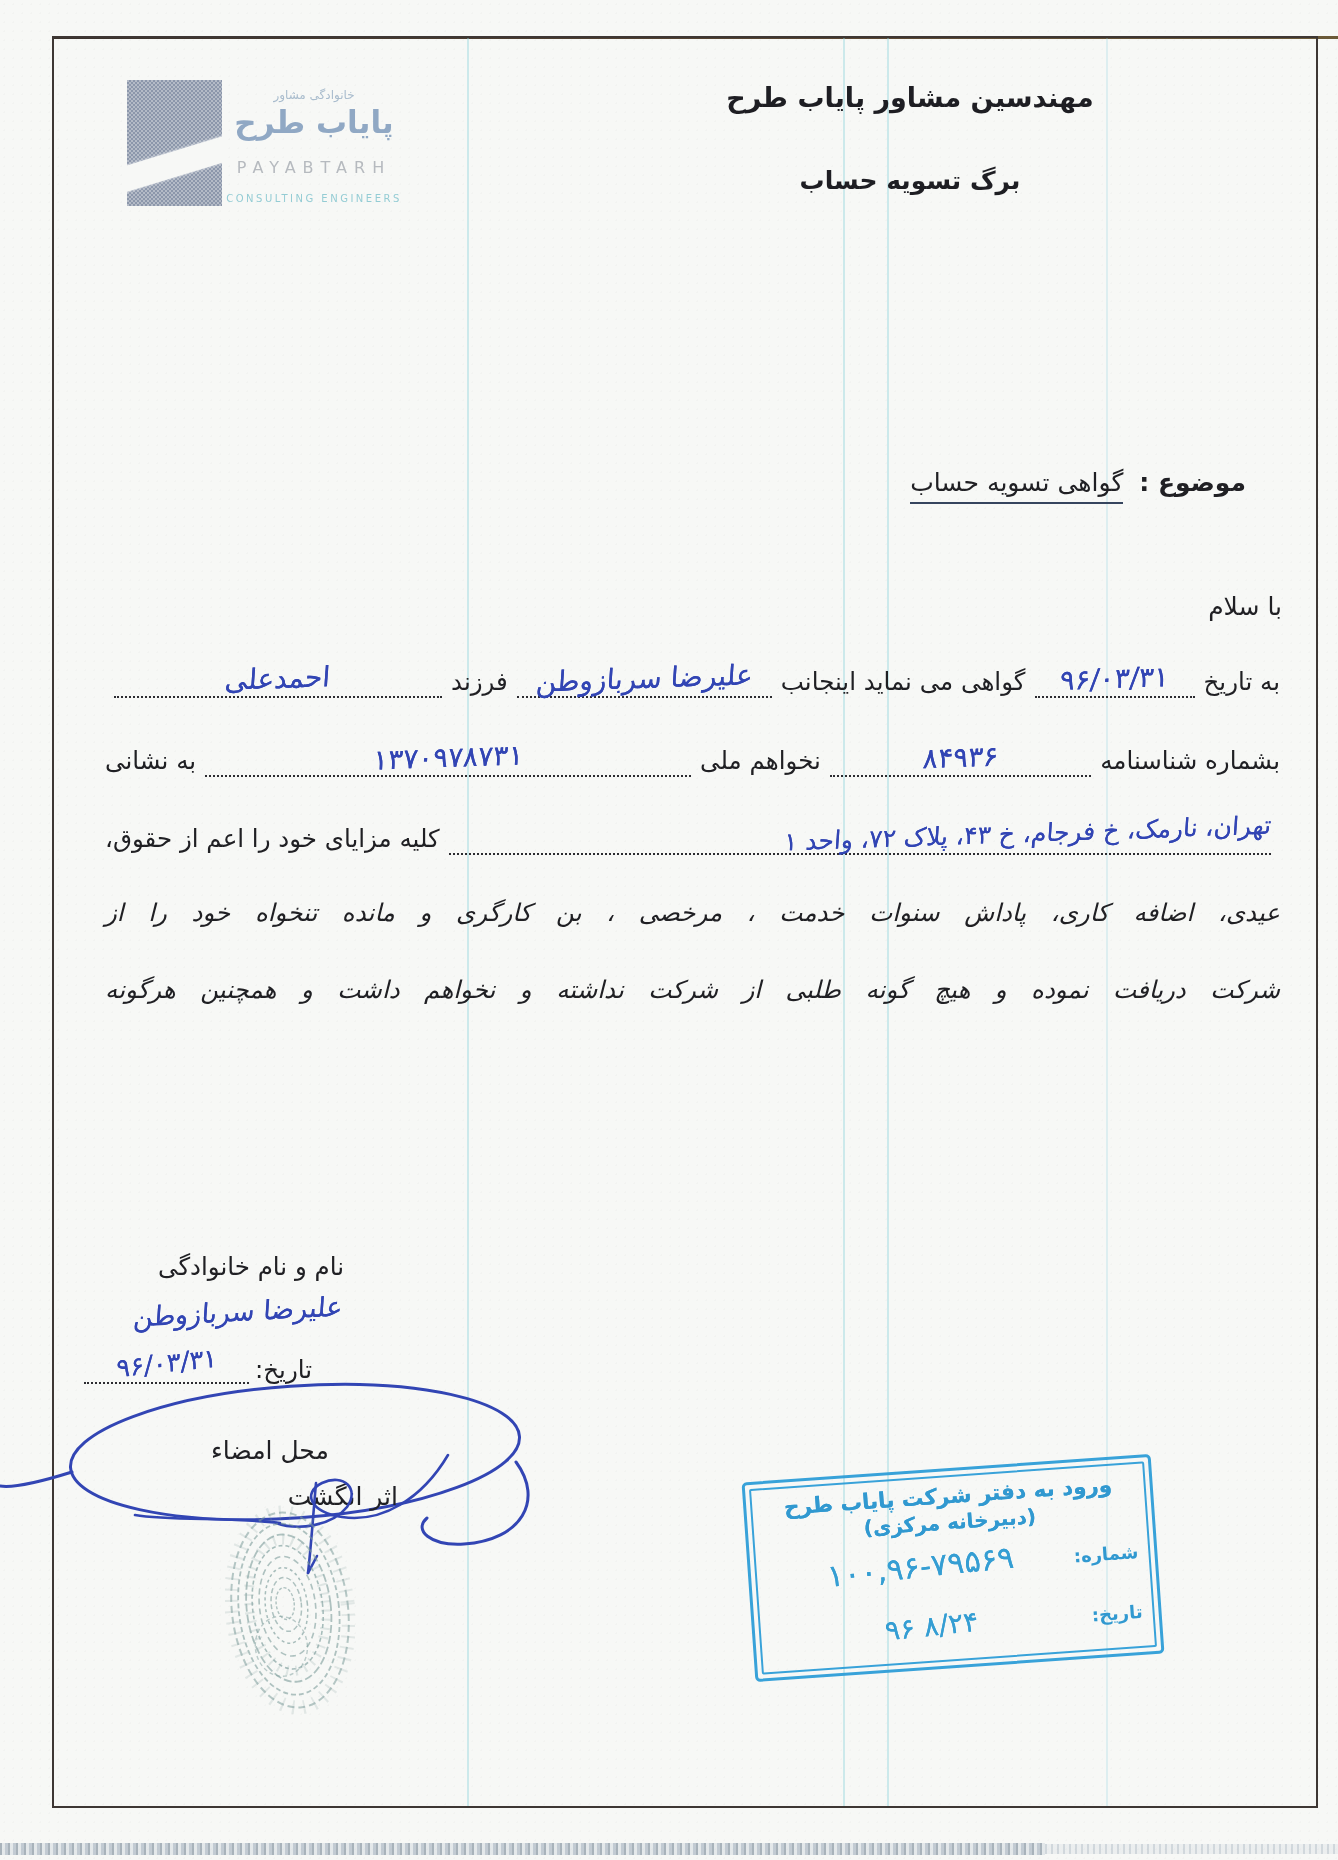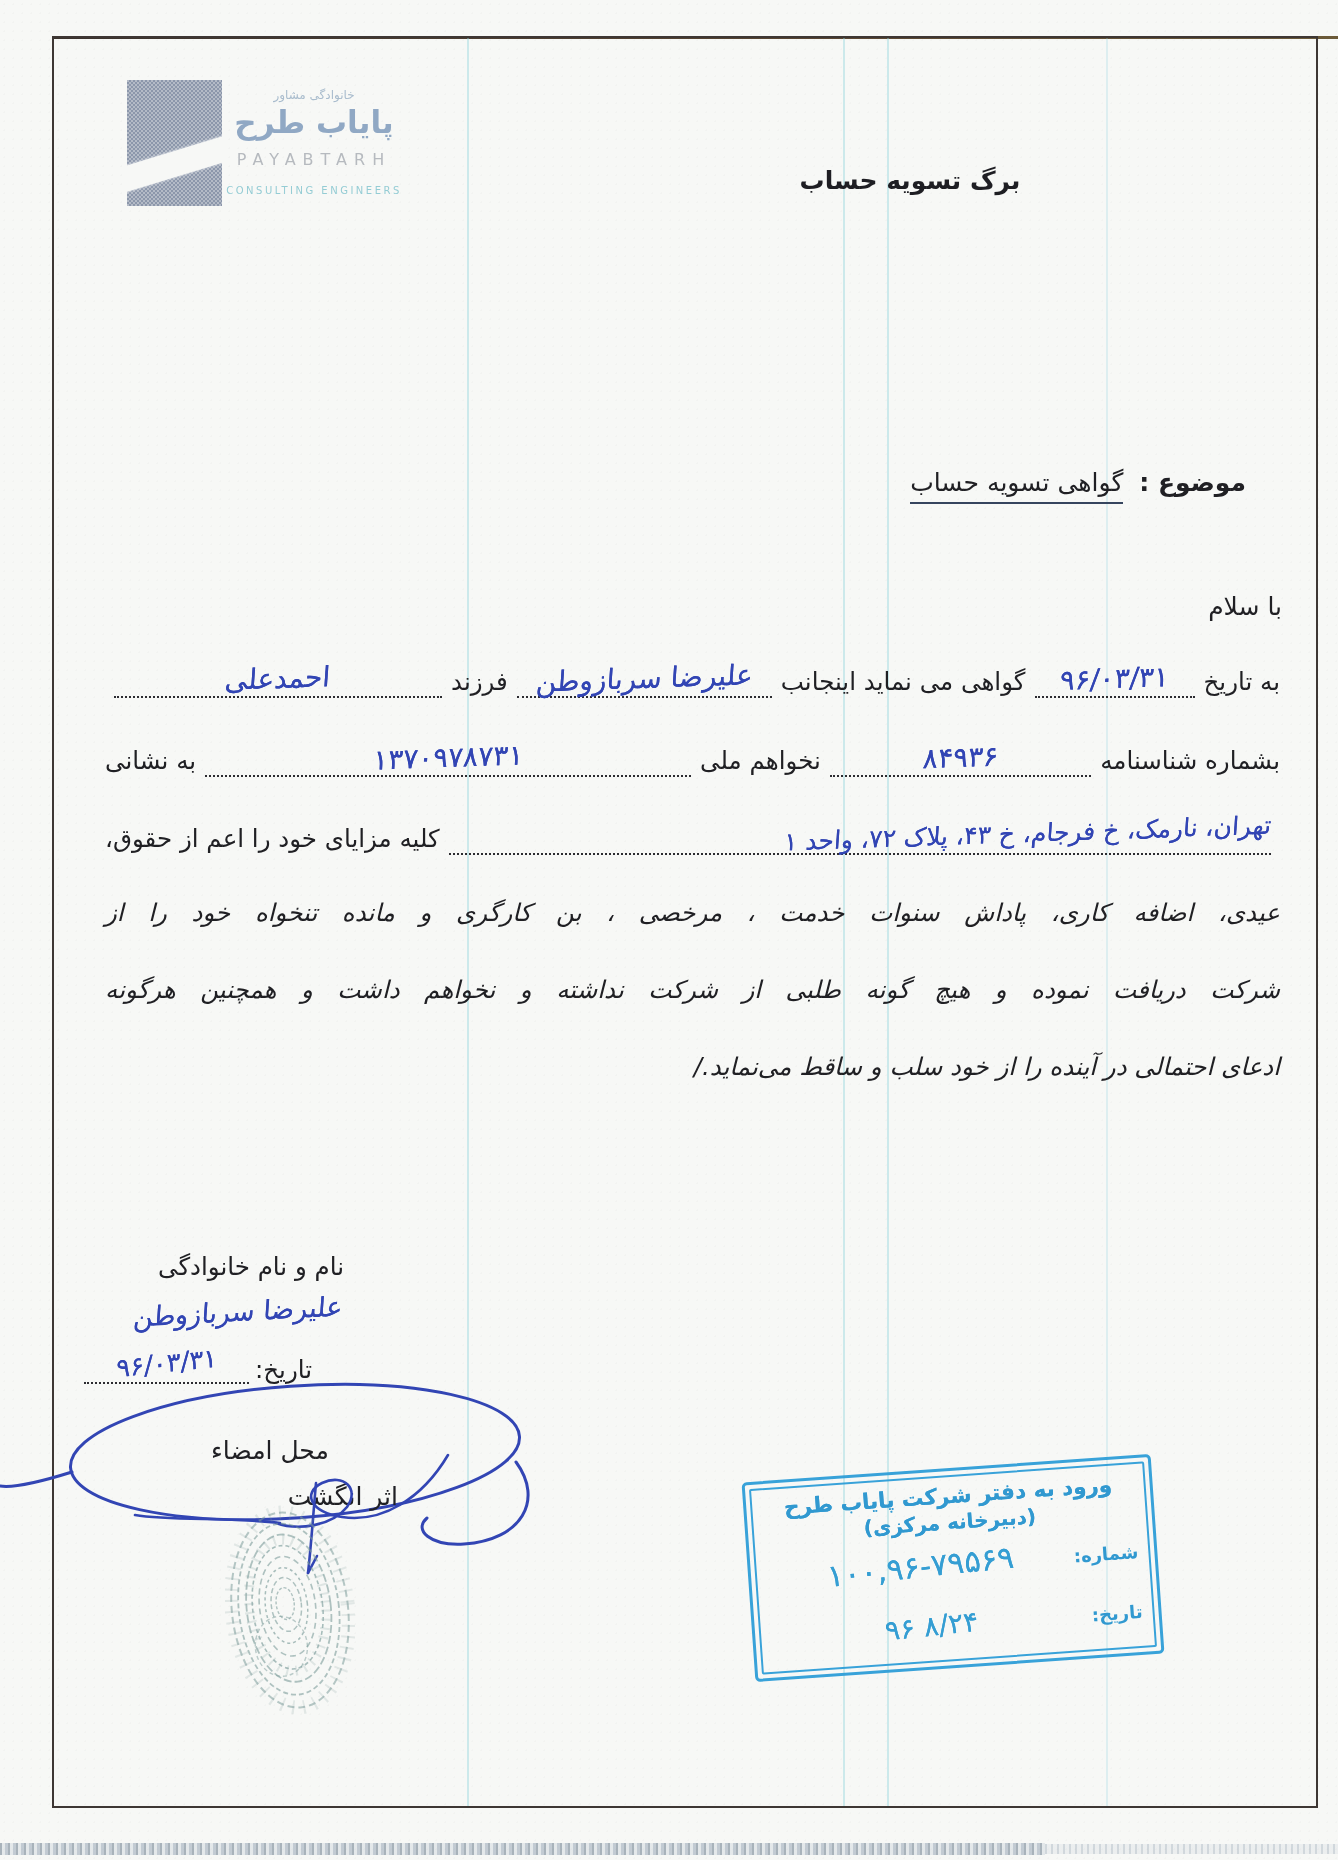--- a/index.html
+++ b/index.html
@@ -24,21 +24,21 @@
   .top-line{left:54px;top:36px;width:1284px;height:2.5px;background:linear-gradient(90deg,#3a322c,#5a4632 60%,#6b5a38);}
   .scanner-line{top:38px;height:1768px;width:1.5px;background:rgba(140,210,220,0.4);}
   
   .logo-sq{left:127px;top:80px;width:95px;height:126px;
     background:repeating-conic-gradient(#8c97ab 0% 25%, #b4bbc7 0% 50%);
     background-size:4px 4px;overflow:hidden;}
   .logo-stripe{position:absolute;left:-14px;bottom:32px;width:140px;height:25px;background:var(--paper);transform:rotate(-17deg);box-shadow:0 0 3px rgba(255,255,255,.9);}
   .logo-text{left:224px;top:88px;width:180px;text-align:center;}
   .l-script-top{font-size:12px;color:#a9bccd;letter-spacing:1px;filter:blur(.4px);}
   .l-script-main{font-size:31px;font-weight:bold;color:#90a8c4;filter:blur(.35px);margin-top:2px;}
-  .l-latin{font-size:16px;letter-spacing:7px;color:#b6babf;margin-top:10px;filter:blur(.3px);}
+  .l-latin{font-size:16px;letter-spacing:7px;color:#b6babf;margin-top:18px;filter:blur(.3px);}
   .l-latin-sub{font-size:10px;letter-spacing:2.5px;color:#94ccd4;margin-top:16px;filter:blur(.3px);}
   
   .hdr{left:690px;width:440px;text-align:center;font-weight:bold;color:#1e1e23;}
   .hdr-company{top:82px;font-size:27px;}
   .hdr-doc{top:166px;font-size:25px;}
   
   .subject{right:92px;top:468px;direction:rtl;font-size:25px;white-space:nowrap;}
   .subject .lbl{font-weight:bold;margin-left:8px;}
   .subject .val{border-bottom:2.2px solid #36455e;padding-bottom:5px;}
   .salutation{right:56px;top:592px;direction:rtl;font-size:25px;}
@@ -98,20 +98,21 @@
   <div class="abs logo-sq">
     <div class="logo-stripe"></div>
   </div>
   <div class="abs logo-text">
     <div class="l-script-top">خانوادگی مشاور</div>
     <div class="l-script-main">پایاب طرح</div>
     <div class="l-latin">PAYABTARH</div>
     <div class="l-latin-sub">CONSULTING ENGINEERS</div>
   </div>
 
+  <div class="abs hdr hdr-company">مهندسین مشاور پایاب طرح</div>
   <div class="abs hdr hdr-doc">برگ تسویه حساب</div>
 
   <div class="abs subject">
     <span class="lbl">موضوع :</span>
     <span class="val">گواهی تسویه حساب</span>
   </div>
 
   <div class="abs salutation">با سلام</div>
 
   <div class="abs body-par">
@@ -133,21 +134,20 @@
       <span class="t">به نشانی</span>
     </div>
 
     <div class="bl" id="bl3">
       <span class="slot slot-addr"><span class="hand">تهران، نارمک، خ فرجام، خ ۴۳، پلاک ۷۲، واحد ۱</span></span>
       <span class="t">کلیه مزایای خود را اعم از حقوق،</span>
     </div>
 
     <div class="bl bl-full" id="bl4">عیدی، اضافه کاری،  پاداش سنوات خدمت ، مرخصی ، بن کارگری و مانده تنخواه خود را از</div>
     <div class="bl bl-full" id="bl5">شرکت دریافت نموده و هیچ گونه طلبی از شرکت نداشته و نخواهم داشت و همچنین هرگونه</div>
-    <div class="bl bl-full" id="bl6">ادعای احتمالی در آینده را از خود سلب و ساقط می‌نماید./</div>
   </div>
 
   <div class="abs sig-name-label">نام و نام خانوادگی</div>
   <div class="abs sig-name-hand">علیرضا سربازوطن</div>
 
   <div class="abs sig-date-row">
     <span class="t">تاریخ:</span>
     <span class="slot"><span class="hand num">۹۶/۰۳/۳۱</span></span>
   </div>
 

